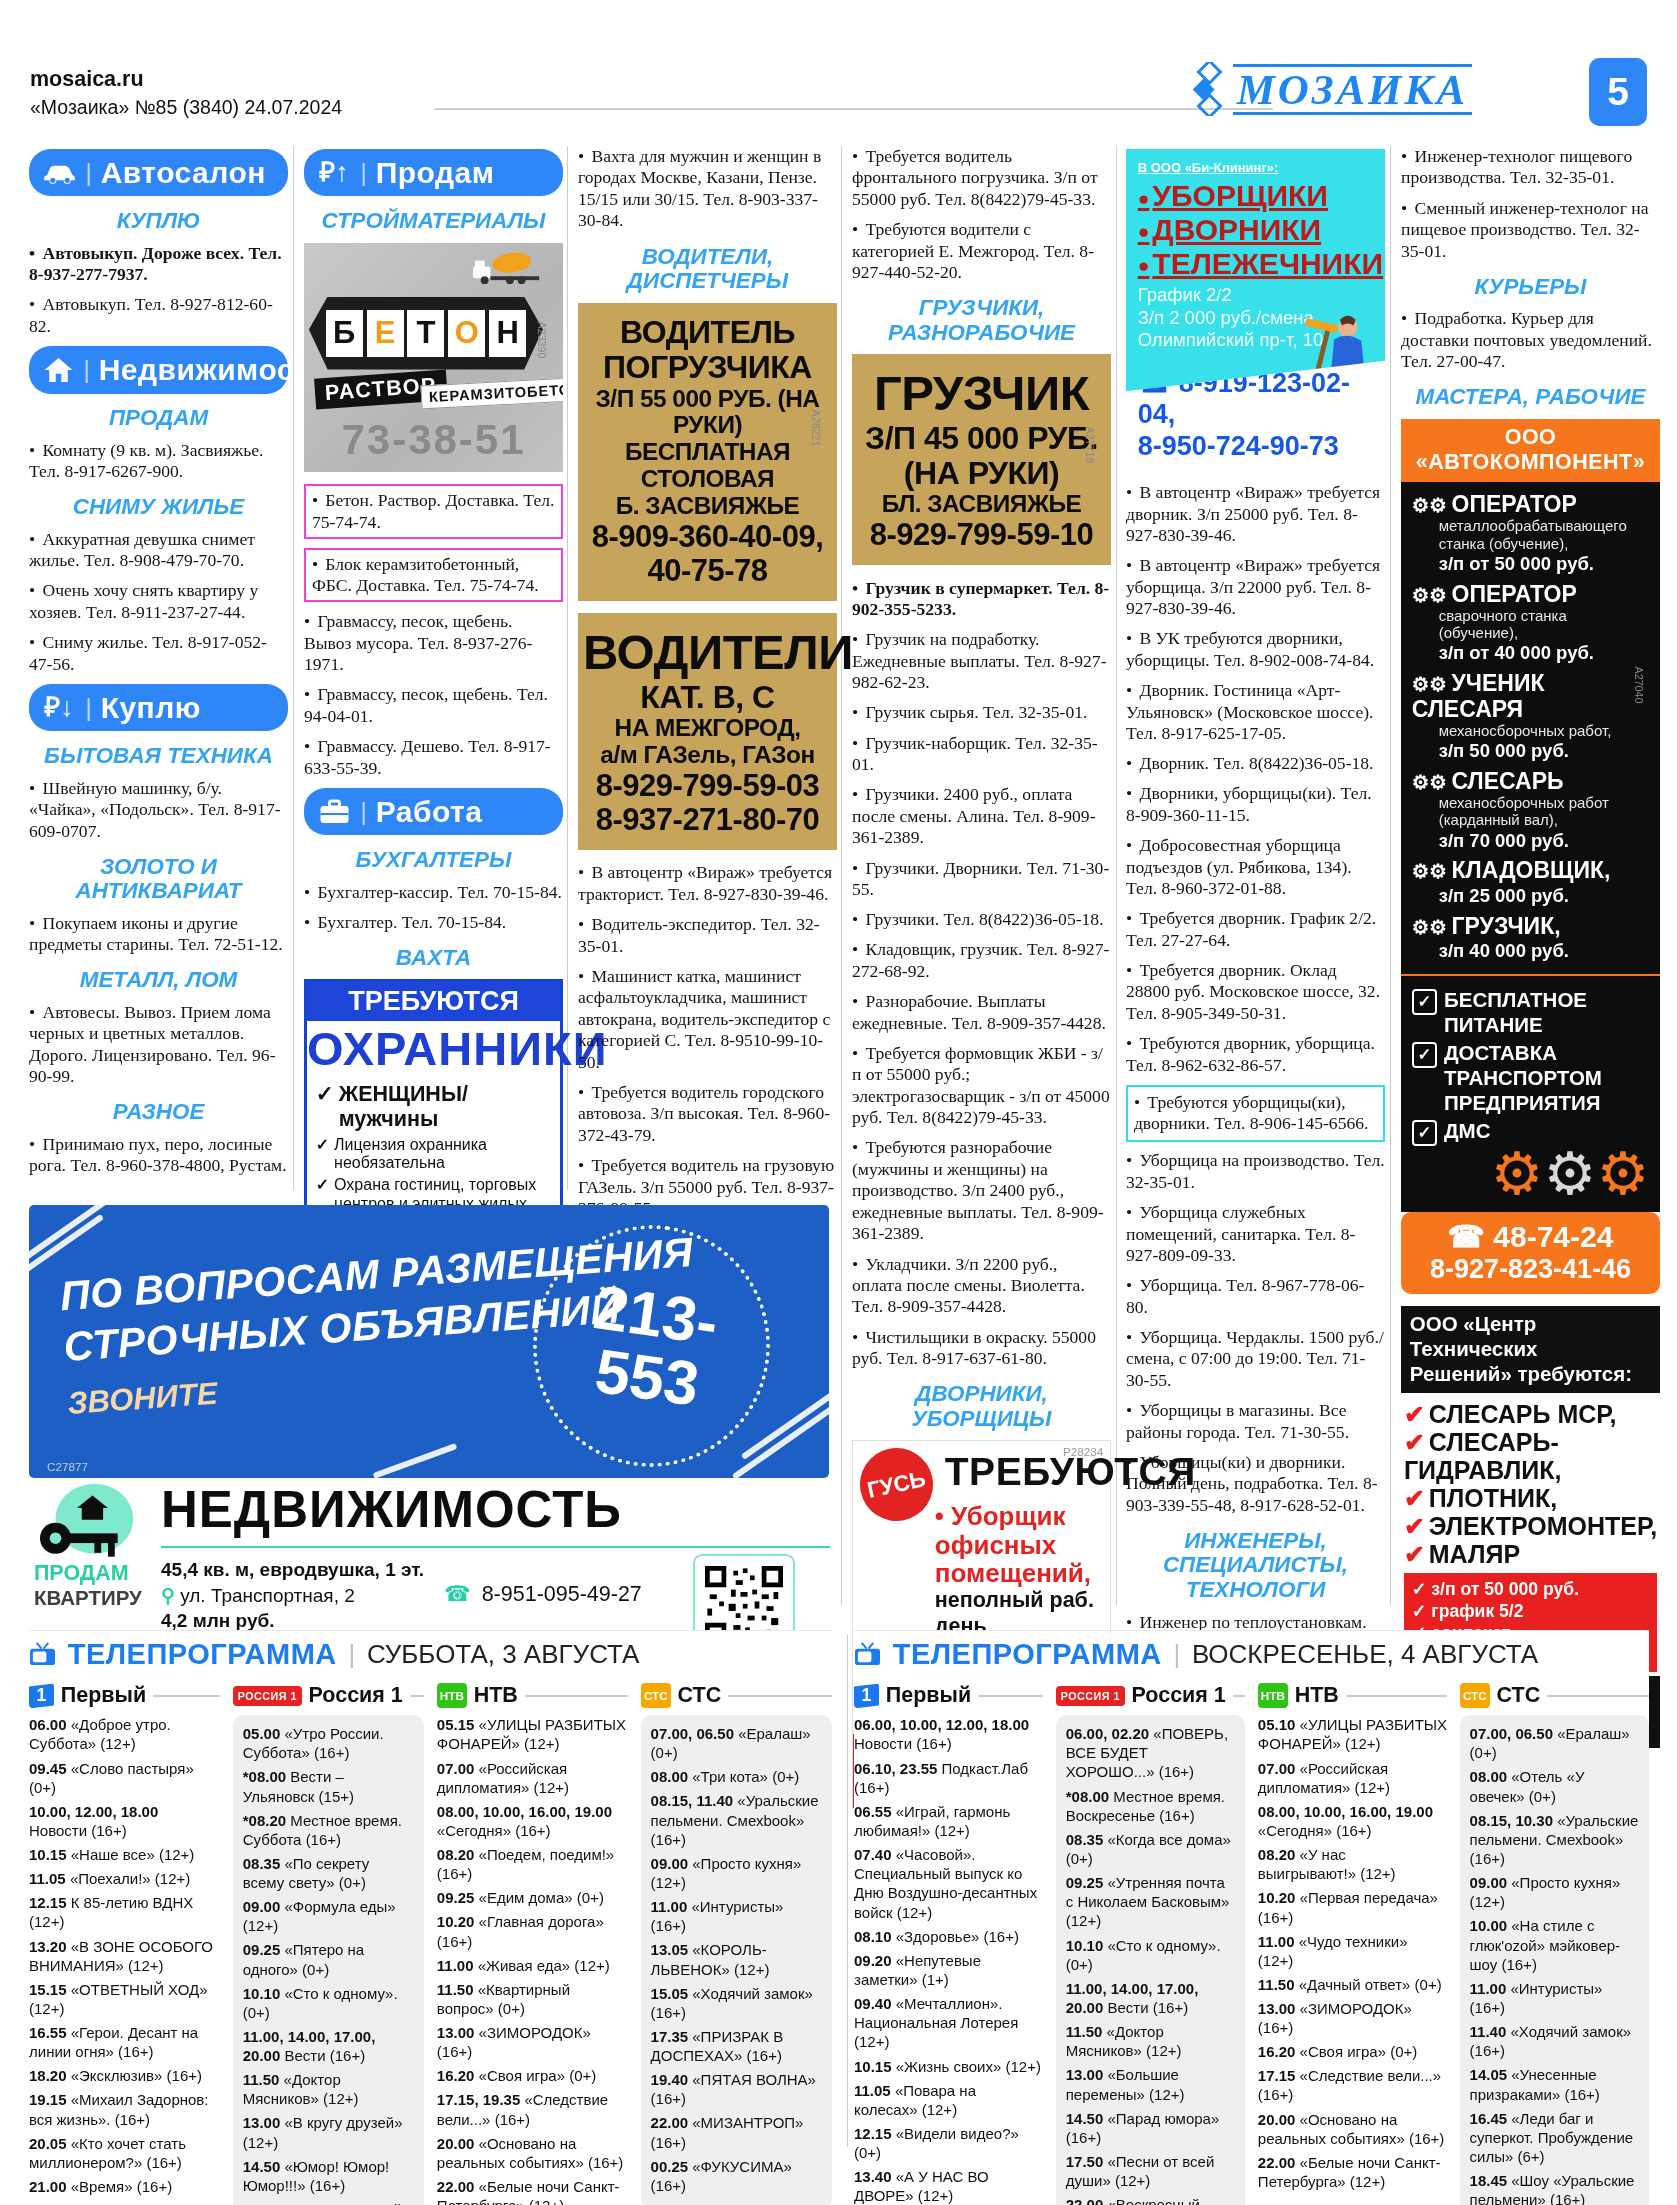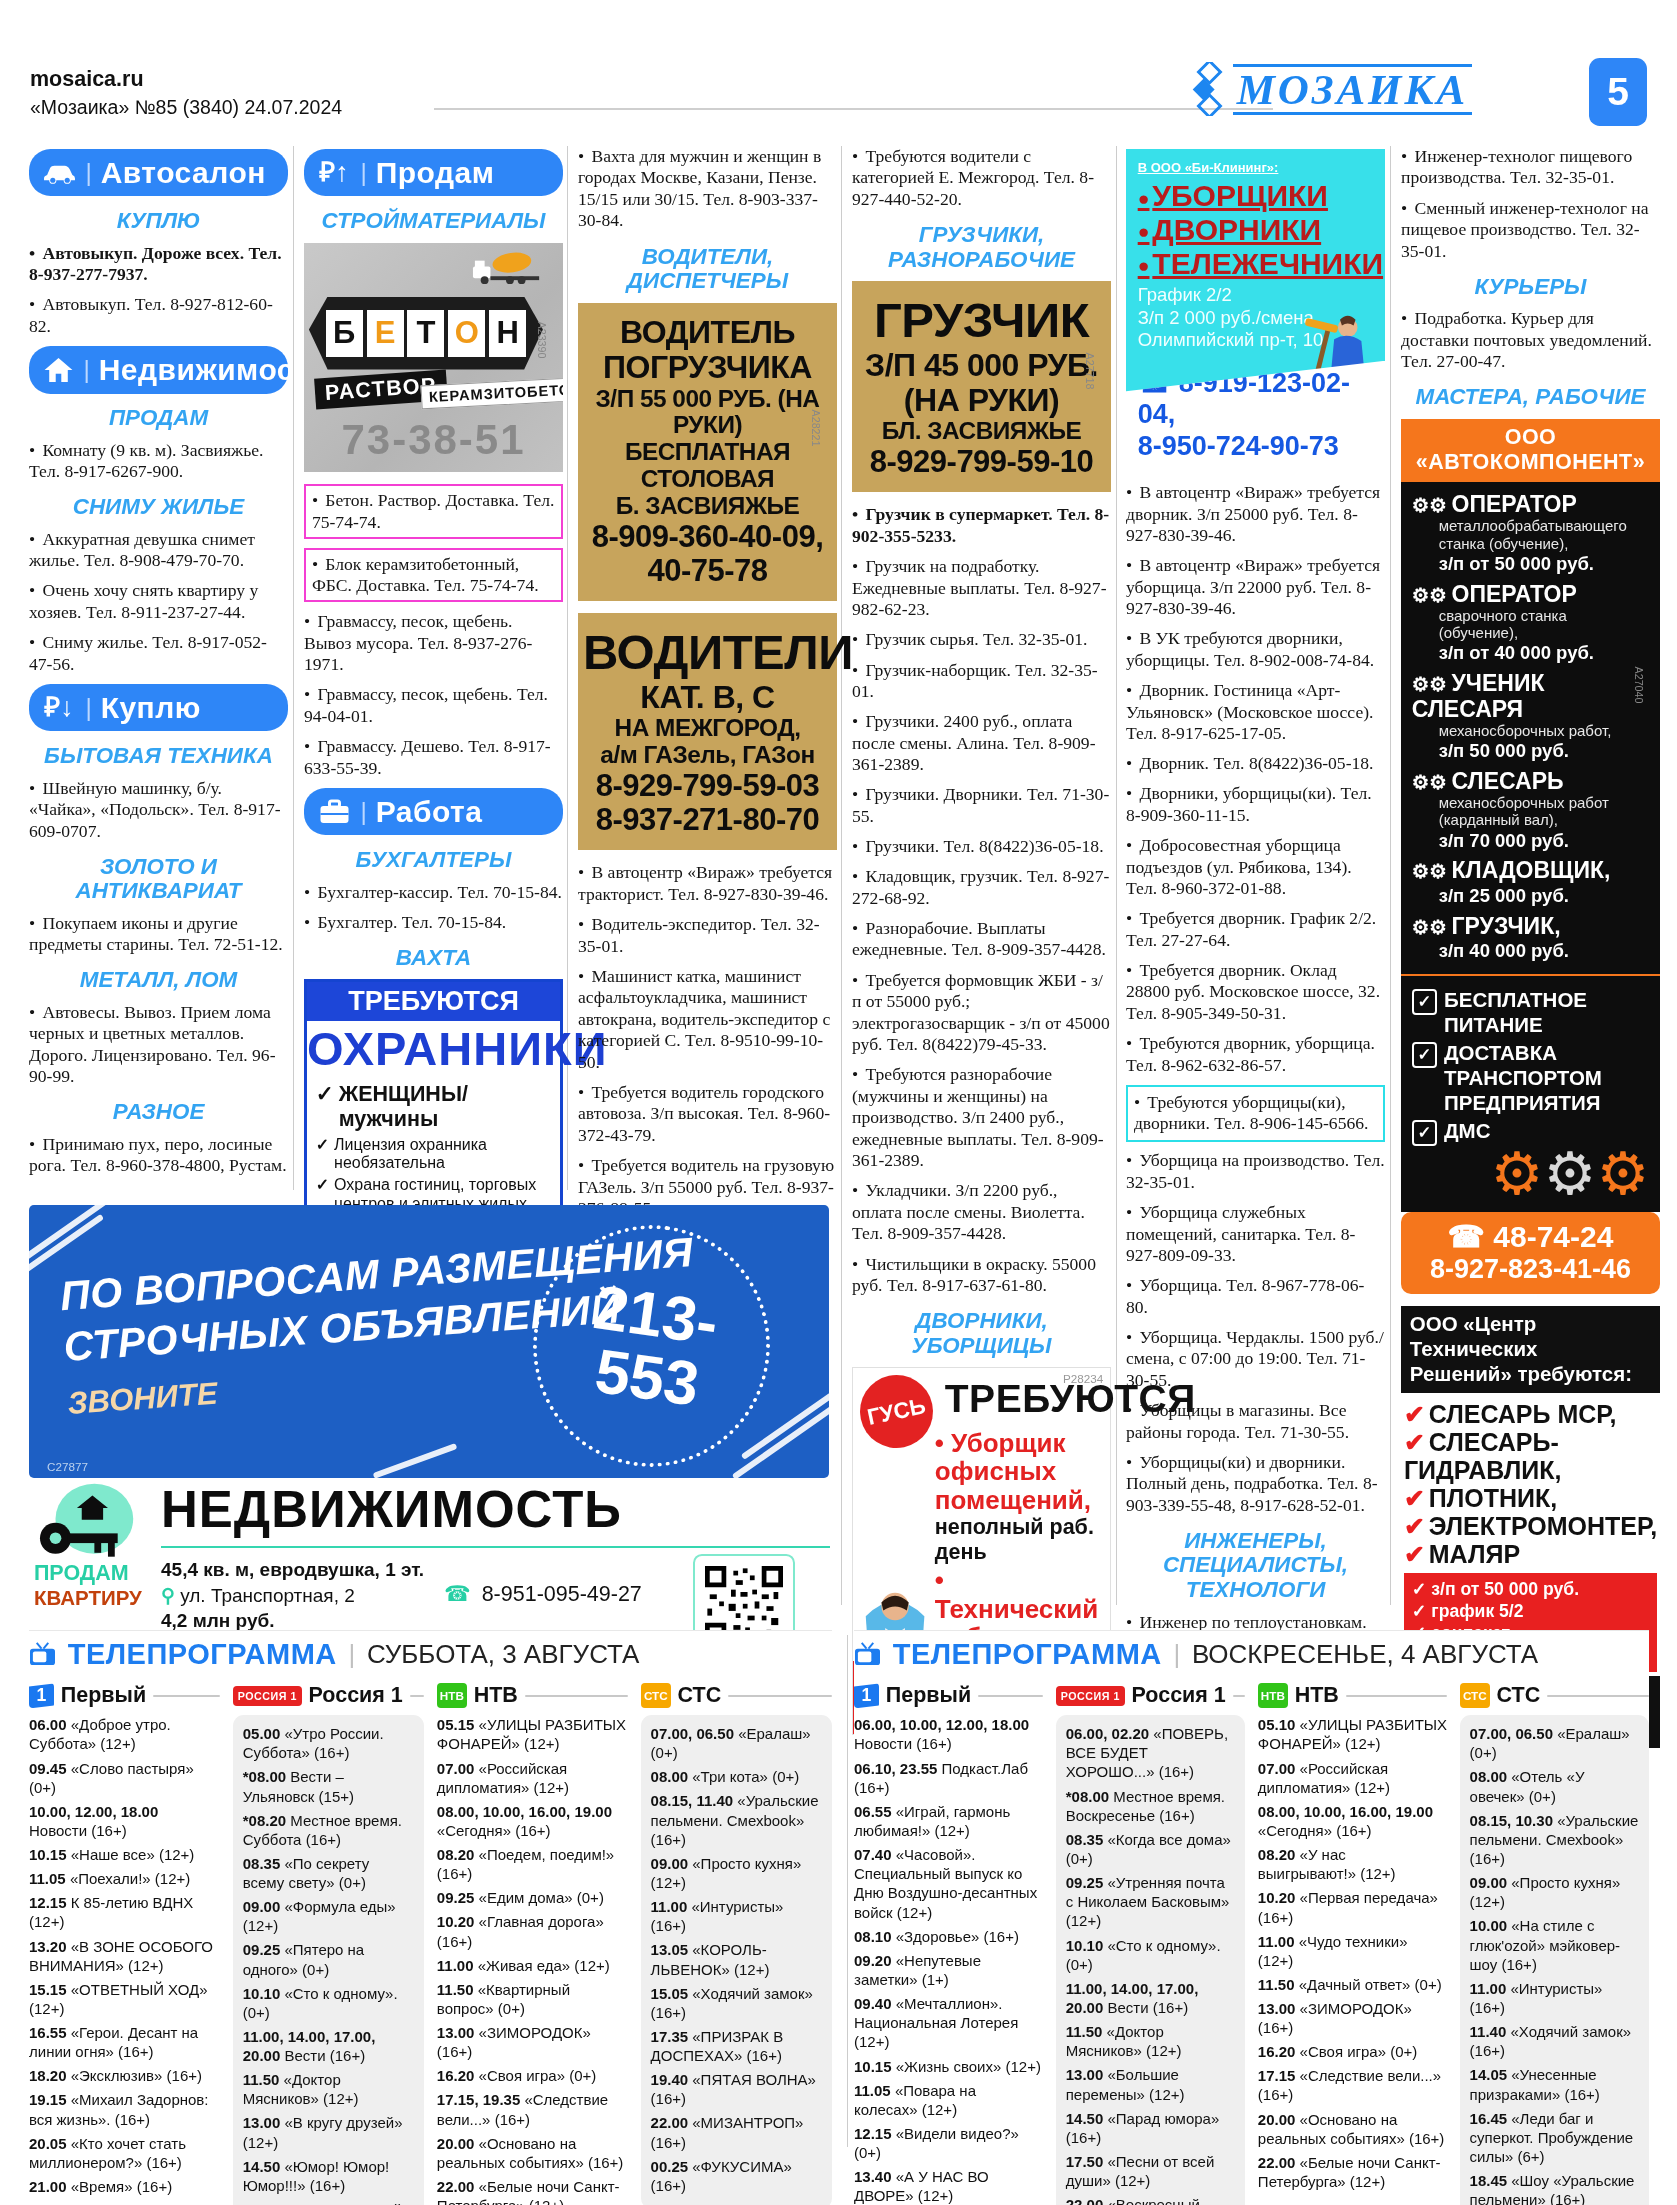--- a/index.html
+++ b/index.html
@@ -125,21 +125,21 @@
   .bn-oval span{color:#fff;font-weight:900;font-size:62px;line-height:1.02;}
   .bn-code{position:absolute;left:18px;bottom:4.9px;color:#bcd2ee;font-size:11.7px;}
   .bn-strip{position:absolute;height:5.9px;background:#fff;border-radius:2.9px;opacity:.9;}
   
   .realty{position:absolute;left:29px;top:1488px;width:800px;height:137px;background:#fff;z-index:5;}
   .re-icon{position:absolute;left:4.9px;top:-9.8px;width:112px;height:102px;}
   .re-title{position:absolute;left:132px;top:-7.8px;font-size:51px;font-weight:800;letter-spacing:1px;color:#0d0d0d;}
   .re-rule{position:absolute;left:132px;top:58px;width:669px;height:2px;background:#35d6b0;}
   .re-tags{position:absolute;left:4.9px;top:73px;}
   .re-t1{color:#27cfa5;font-weight:800;font-size:21.5px;}
-  .re-t2{color:#c2410c;font-weight:800;font-size:20.5px;}
+  .re-t2{color:#404040;font-weight:800;font-size:20.5px;}
   .re-det{position:absolute;left:132px;top:69px;font-size:19px;line-height:1.35;}
   .re-det .b{font-weight:800;}
   .re-pin{color:#27cfa5;font-weight:900;}
   .re-phone{position:absolute;left:415px;top:93px;font-size:21.5px;}
   .re-phone .pic{color:#27cfa5;font-size:21.5px;margin-right:4.9px;}
   .re-qr{position:absolute;right:34px;top:66px;width:98px;height:98px;border:2.9px solid #7fe9cd;border-radius:8.8px;
         display:flex;align-items:center;justify-content:center;background:#fff;}
   
   .tv-panel{position:absolute;top:1630px;background:#fff;z-index:6;}
   #tv-left{left:29px;width:803px;}
@@ -337,20 +337,21 @@
         <div class="gl gl-ph">8-929-799-59-03</div>
         <div class="gl gl-ph">8-937-271-80-70</div>
       </div>
       <div class="item"><span class="blt">•</span> В автоцентр «Вираж» требуется тракторист. Тел. 8-927-830-39-46.</div>
       <div class="item"><span class="blt">•</span> Водитель-экспедитор. Тел. 32-35-01.</div>
       <div class="item"><span class="blt">•</span> Машинист катка, машинист асфальтоукладчика, машинист автокрана, водитель-экспедитор с категорией С. Тел. 8-9510-99-10-50.</div>
       <div class="item"><span class="blt">•</span> Требуется водитель городского автовоза. З/п высокая. Тел. 8-960-372-43-79.</div>
       <div class="item"><span class="blt">•</span> Требуется водитель на грузовую ГАЗель. З/п 55000 руб. Тел. 8-937-276-88-55.</div>
     </div>
   <div class="c cx4">
+      <div class="item"><span class="blt">•</span> Требуется водитель фронтального погрузчика. З/п от 55000 руб. Тел. 8(8422)79-45-33.</div>
       <div class="item"><span class="blt">•</span> Требуются водители с категорией Е. Межгород. Тел. 8-927-440-52-20.</div>
       <div class="sub">ГРУЗЧИКИ, РАЗНОРАБОЧИЕ</div>
       <div class="gold">
         <div class="gl gl-xx">ГРУЗЧИК</div>
         <div class="gl gl-xl">З/П 45 000 РУБ.</div>
         <div class="gl gl-xl">(НА РУКИ)</div>
         <div class="gl gl-lg">БЛ. ЗАСВИЯЖЬЕ</div>
         <div class="gl gl-ph">8-929-799-59-10</div>
         <div class="vcode">A27718</div>
       </div>

